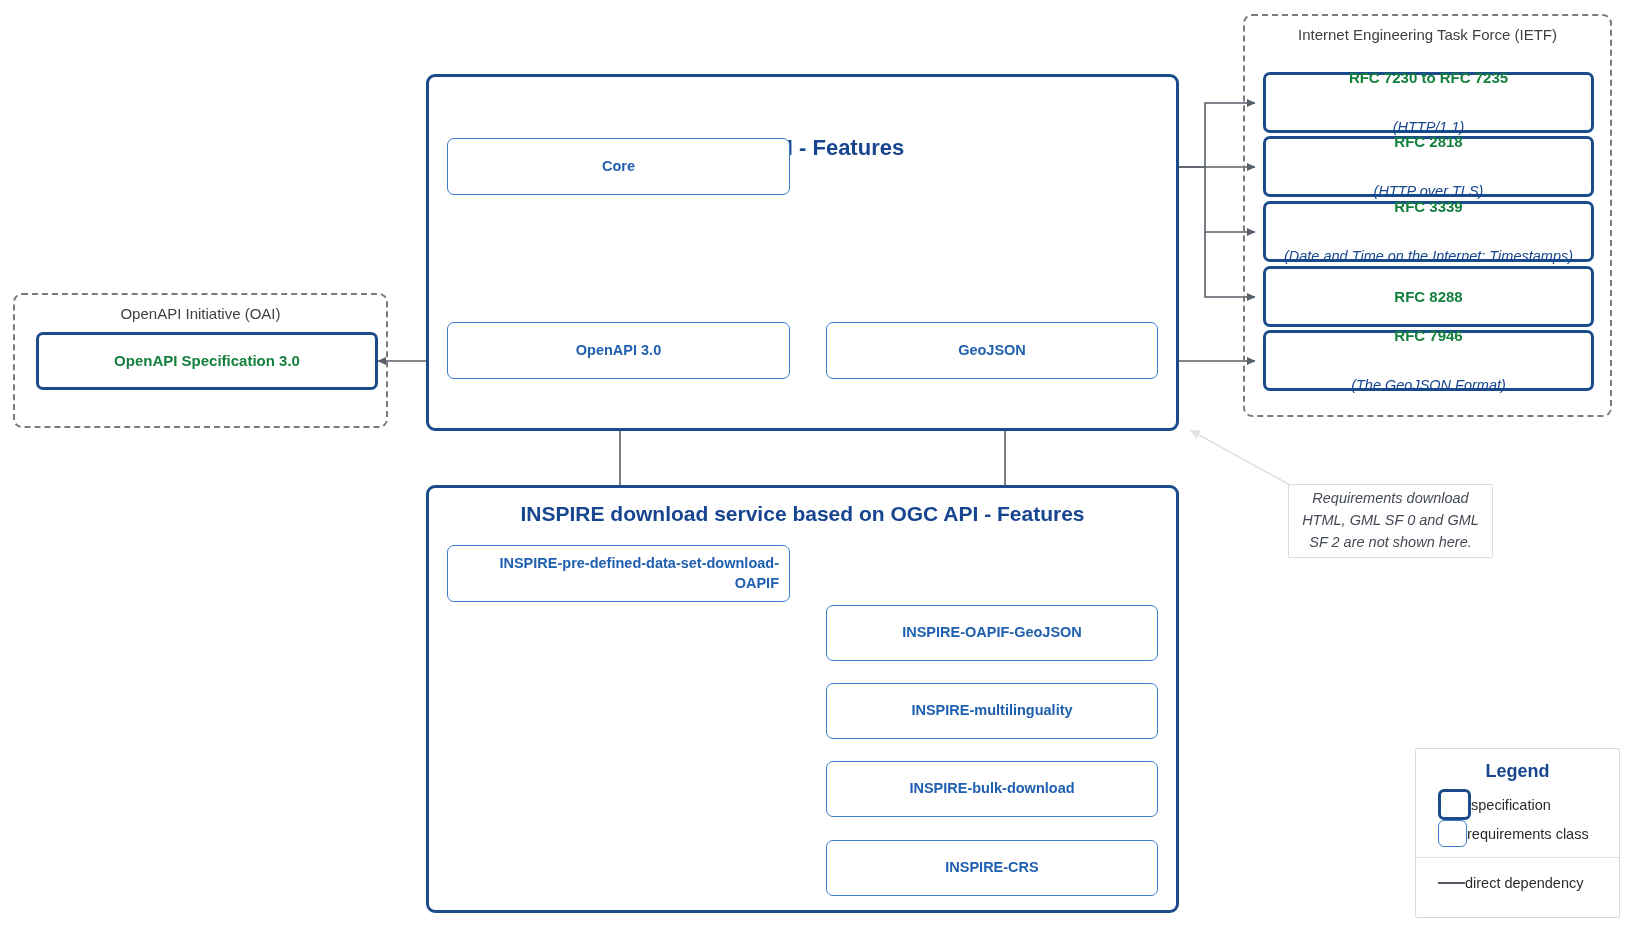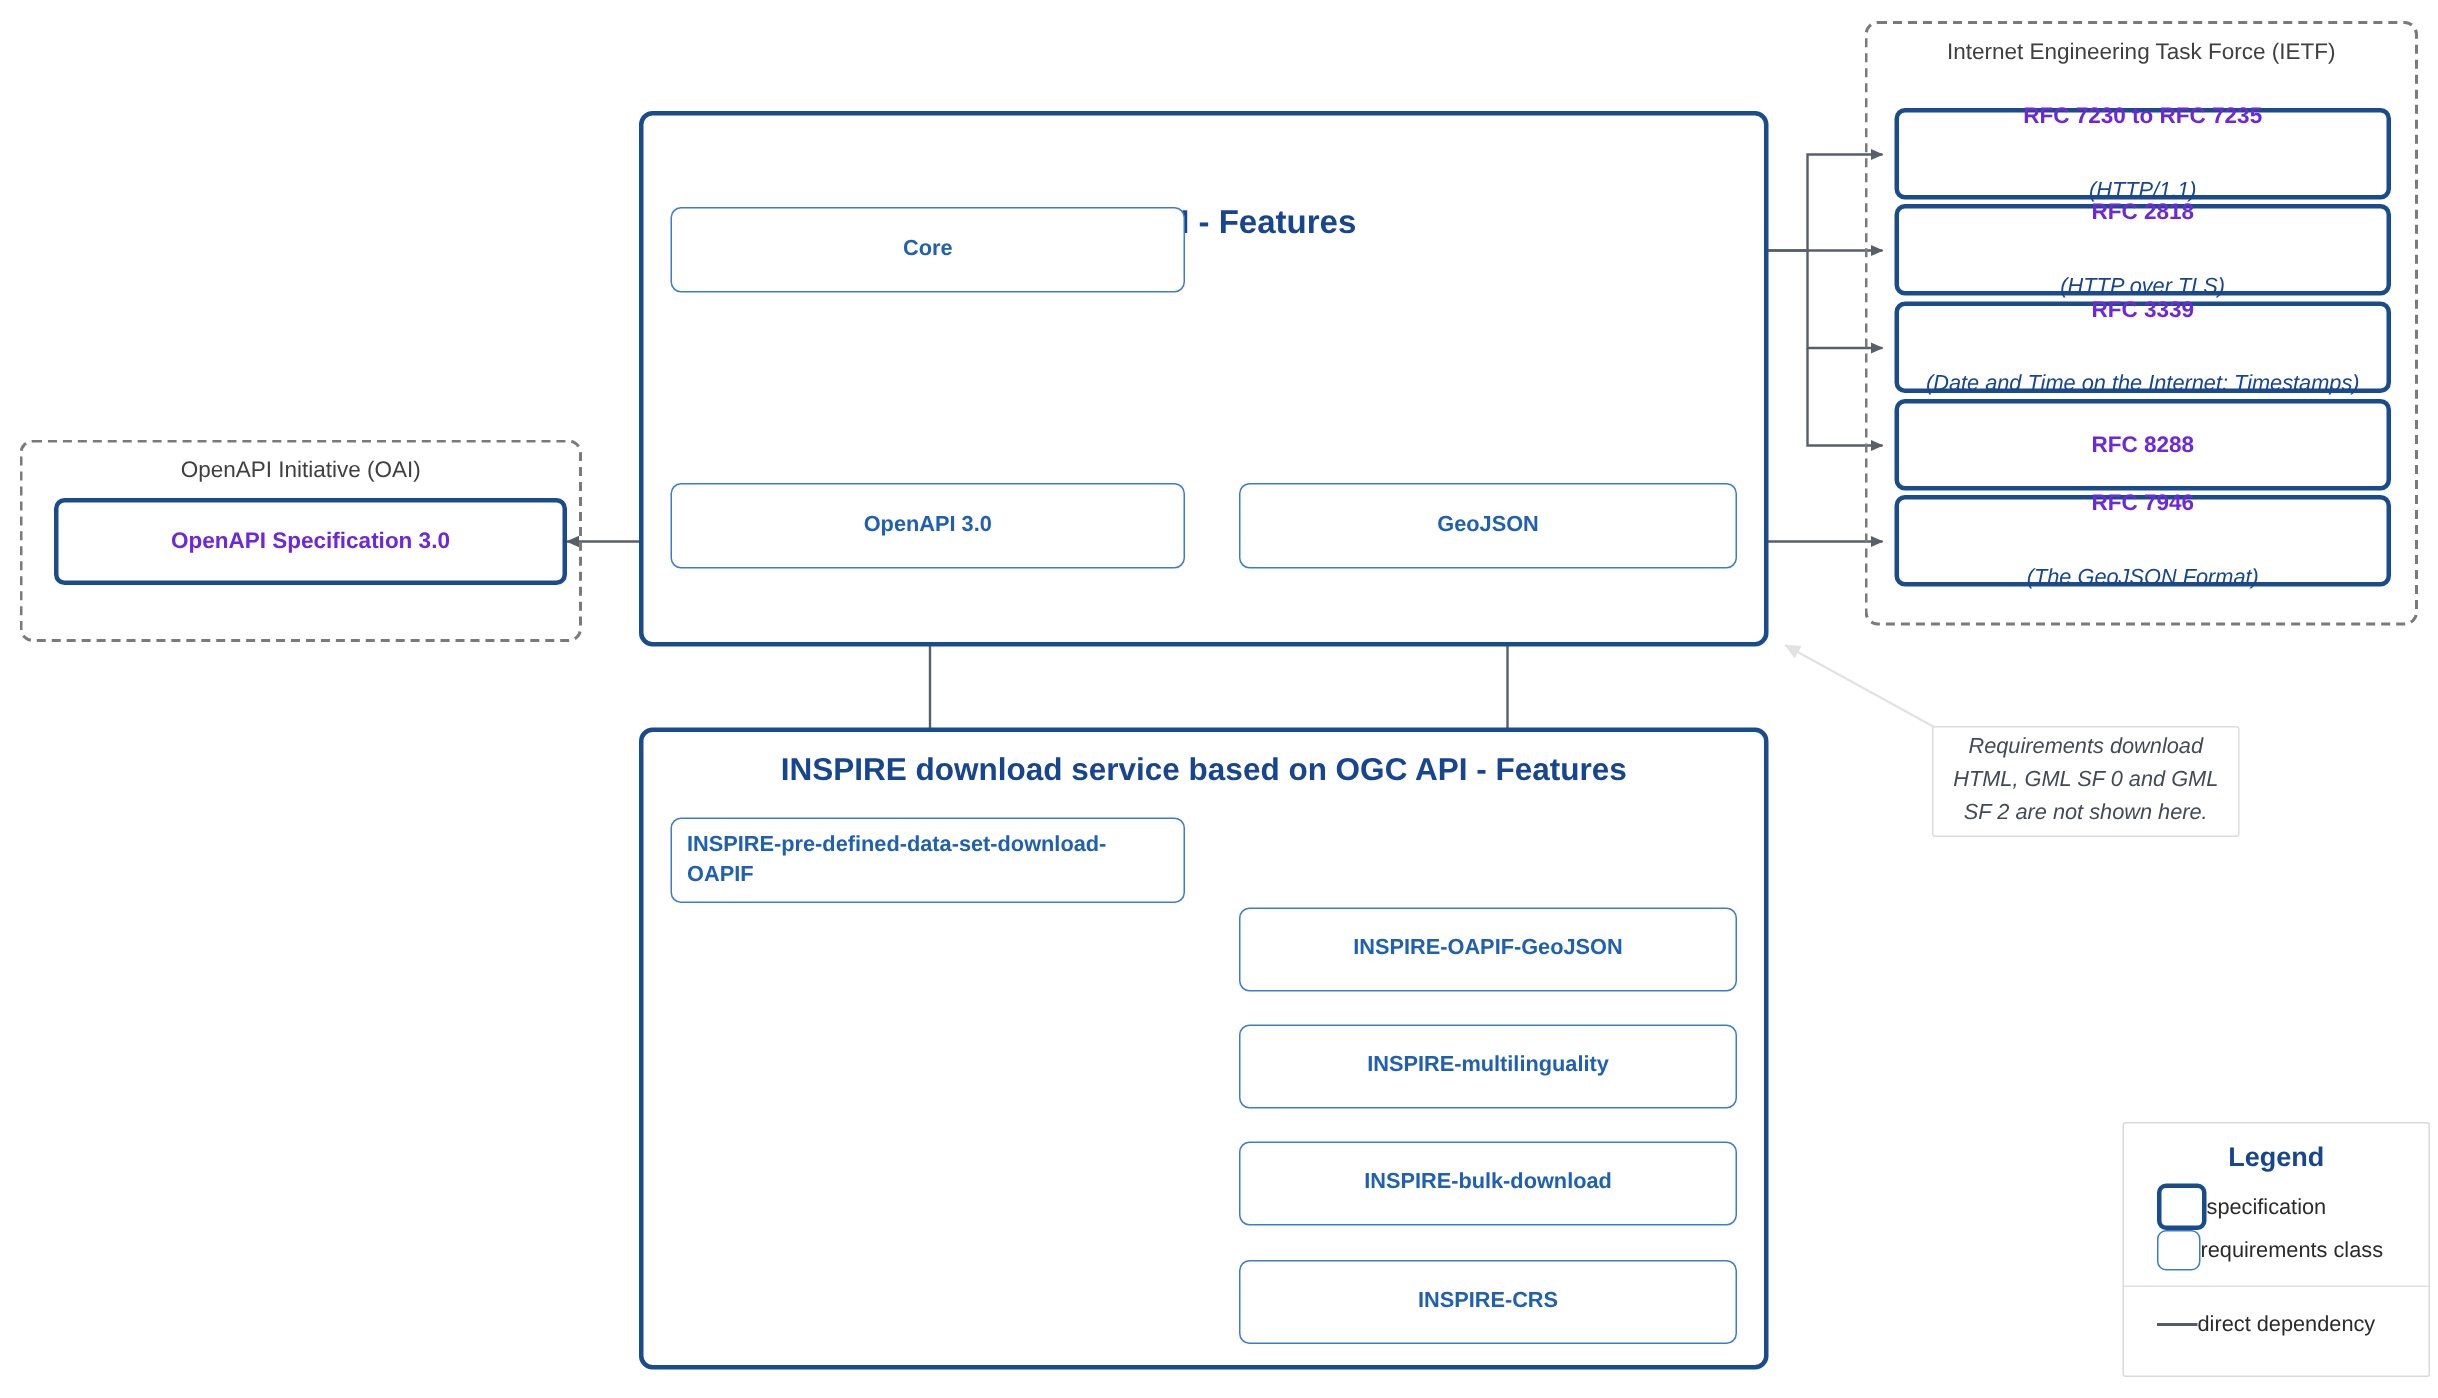--- a/index.html
+++ b/index.html
@@ -19,21 +19,21 @@
   .spec-box{                    
     border:3px solid #1a4c8b;
     border-radius:7px;
     background:#ffffff;
   }
   .rc-box{                      
     border:1.5px solid #3d7cc9;
     border-radius:7px;
     background:#ffffff;
     display:flex;align-items:center;justify-content:center;
-    text-align:left;
+    text-align:right;
   }
   .org-box{                     
     border:2px dashed #7a7a7a;
     border-radius:9px;
     background:transparent;
   }
   .org-title{
     position:absolute;left:0;right:0;top:10px;
     text-align:center;
     font-size:15px;color:#3f3f3f;
@@ -51,21 +51,21 @@
   .rc-label{
     font-size:14.5px;font-weight:bold;color:#2060b0;
     line-height:1.35;padding:0 10px;
   }
 
   
   .spec-inner{
     width:100%;text-align:center;line-height:1.45;
     padding:0 8px;box-sizing:border-box;
   }
-  .spec-l1{font-size:15px;font-weight:bold;color:#6d28d9;display:block;}
+  .spec-l1{font-size:15px;font-weight:bold;color:#15803d;display:block;}
   .spec-l2{font-size:14.5px;font-style:italic;color:#17458f;display:block;margin-top:28px;}
   .spec-center{display:flex;align-items:center;justify-content:center;}
 
   
   .note{
     border:1px solid #dcdcdc;background:#ffffff;border-radius:2px;
     display:flex;align-items:center;justify-content:center;
     font-size:14.5px;font-style:italic;color:#444a55;line-height:1.5;
     text-align:center;padding:6px 10px;box-sizing:border-box;
   }

